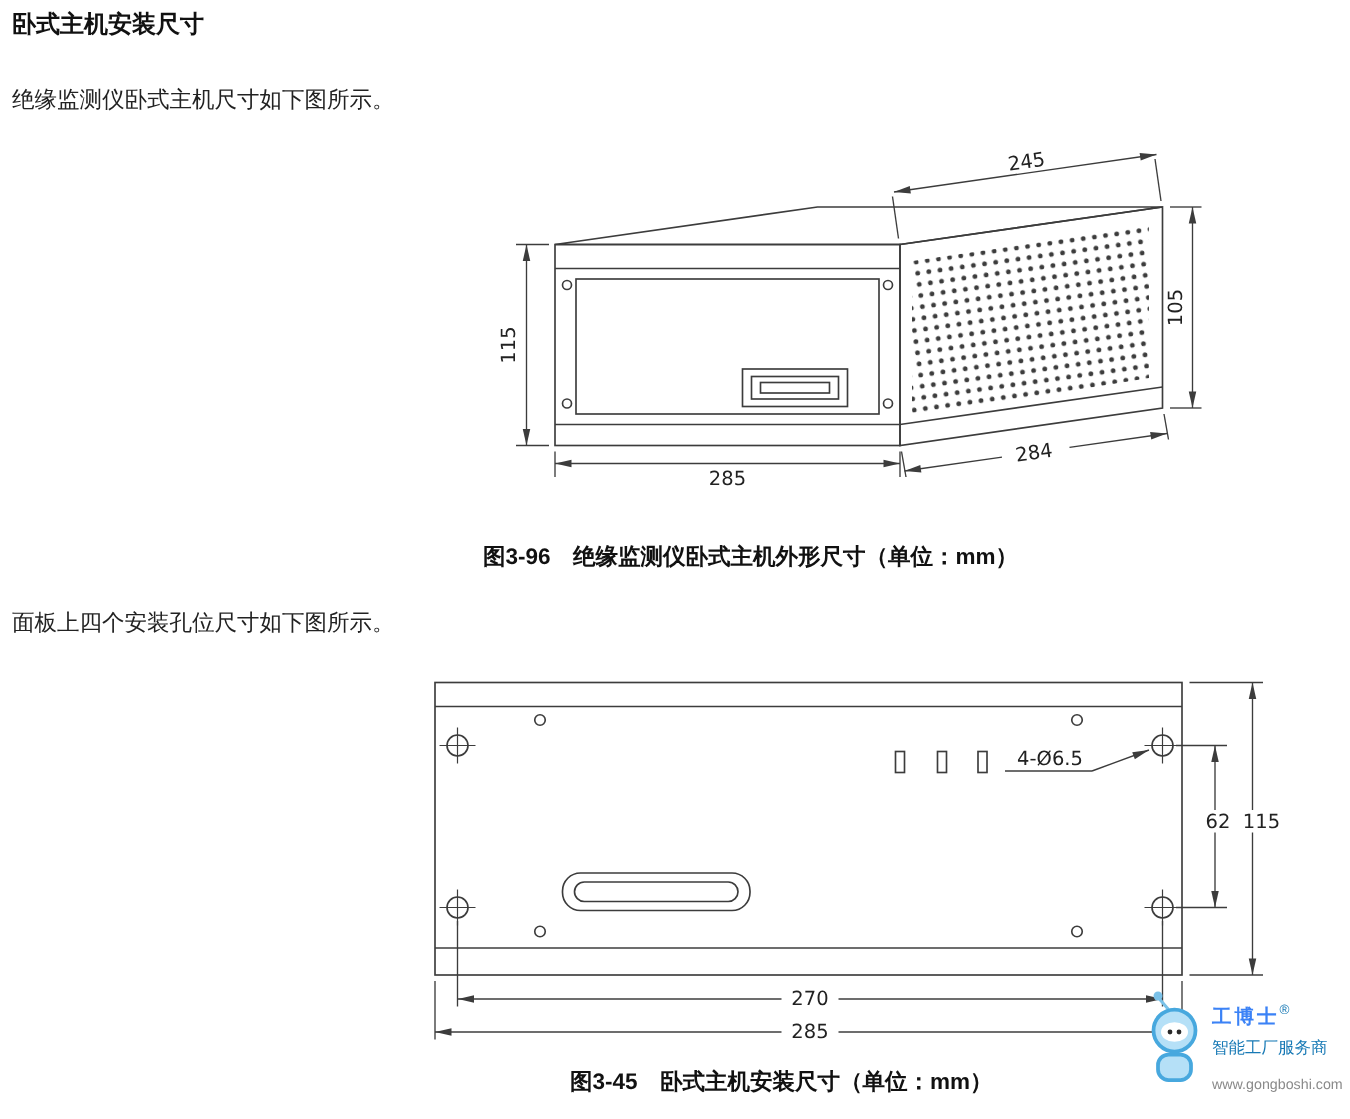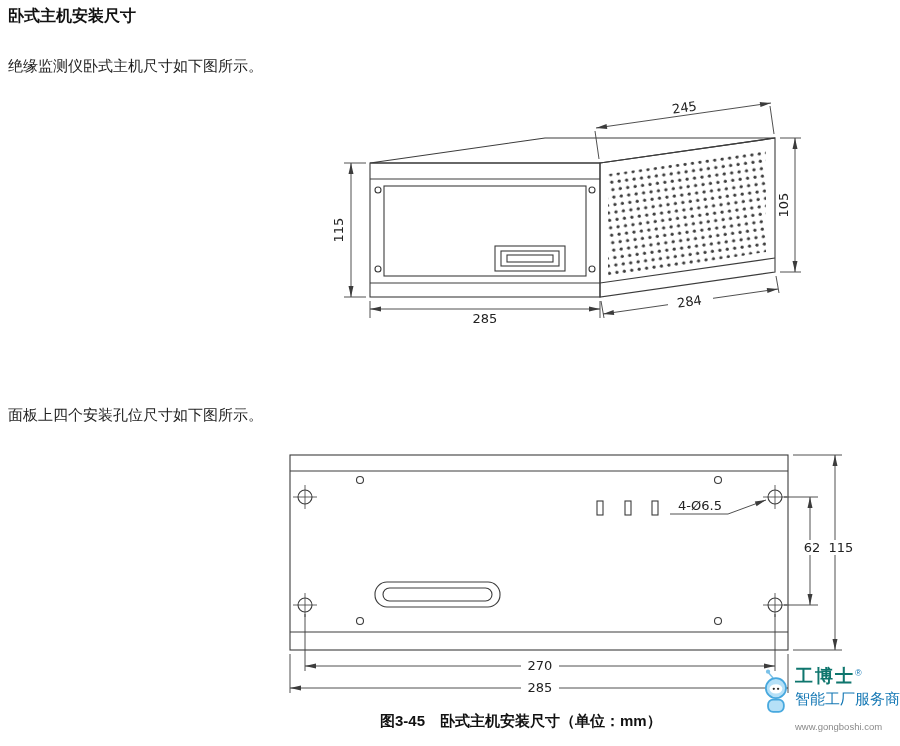--- a/index.html
+++ b/index.html
@@ -19,33 +19,34 @@
   #caption2 { left:380px; top:712px; }
   svg.drawing { position:absolute; left:0; top:0; }
   .dim text, text.dim {
     font-family:"DejaVu Sans","Liberation Sans",sans-serif;
     font-size:13px; fill:#222; stroke:none;
   }
   
   .wm { position:absolute; left:758px; top:656px; width:142px; display:flex; align-items:flex-start; }
   .wm-text { margin-left:4px; padding-top:6px; }
   .wm-brand-row { line-height:22px; white-space:nowrap; }
-  .wm-brand { font-size:18px; font-weight:bold; color:#0f766e; letter-spacing:2px;margin-top:28px; }
+  .wm-brand { font-size:13px; font-weight:bold; color:#3b82f6; letter-spacing:2px;margin-top:28px; }
   .wm-reg { font-size:9px; color:#1779b5; vertical-align:super; }
-  .wm-tagline { font-size:15px; color:#1779b5; margin-top:2px; white-space:nowrap; }
+  .wm-tagline { font-size:11px; color:#1779b5; margin-top:2px; white-space:nowrap; }
   .wm-url { font-size:9.5px; color:#8a8a8a; margin-top:12px; white-space:nowrap; }
 </style>
 </head>
 <body>
 
 <div class="page">
 
   <div class="heading">卧式主机安装尺寸</div>
   <div class="para" id="para2">面板上四个安装孔位尺寸如下图所示。</div>
   <div class="para" id="para1">绝缘监测仪卧式主机尺寸如下图所示。</div>
+  <div class="caption" id="caption1">图3-96　绝缘监测仪卧式主机外形尺寸（单位：mm）</div>
   <div class="caption" id="caption2">图3-45　卧式主机安装尺寸（单位：mm）</div>
 
   <svg class="drawing" width="900" height="746" viewBox="0 0 900 746">
     <defs>
       <marker id="arrE" orient="auto" markerUnits="userSpaceOnUse" markerWidth="12" markerHeight="7" refX="12" refY="3.5" viewBox="0 0 12 7">
         <path d="M12,3.5 L1,1 L1,6 Z" fill="#3c3c3c"></path>
       </marker>
       <marker id="arrS" orient="auto" markerUnits="userSpaceOnUse" markerWidth="12" markerHeight="7" refX="0" refY="3.5" viewBox="0 0 12 7">
         <path d="M0,3.5 L11,1 L11,6 Z" fill="#3c3c3c"></path>
       </marker>

